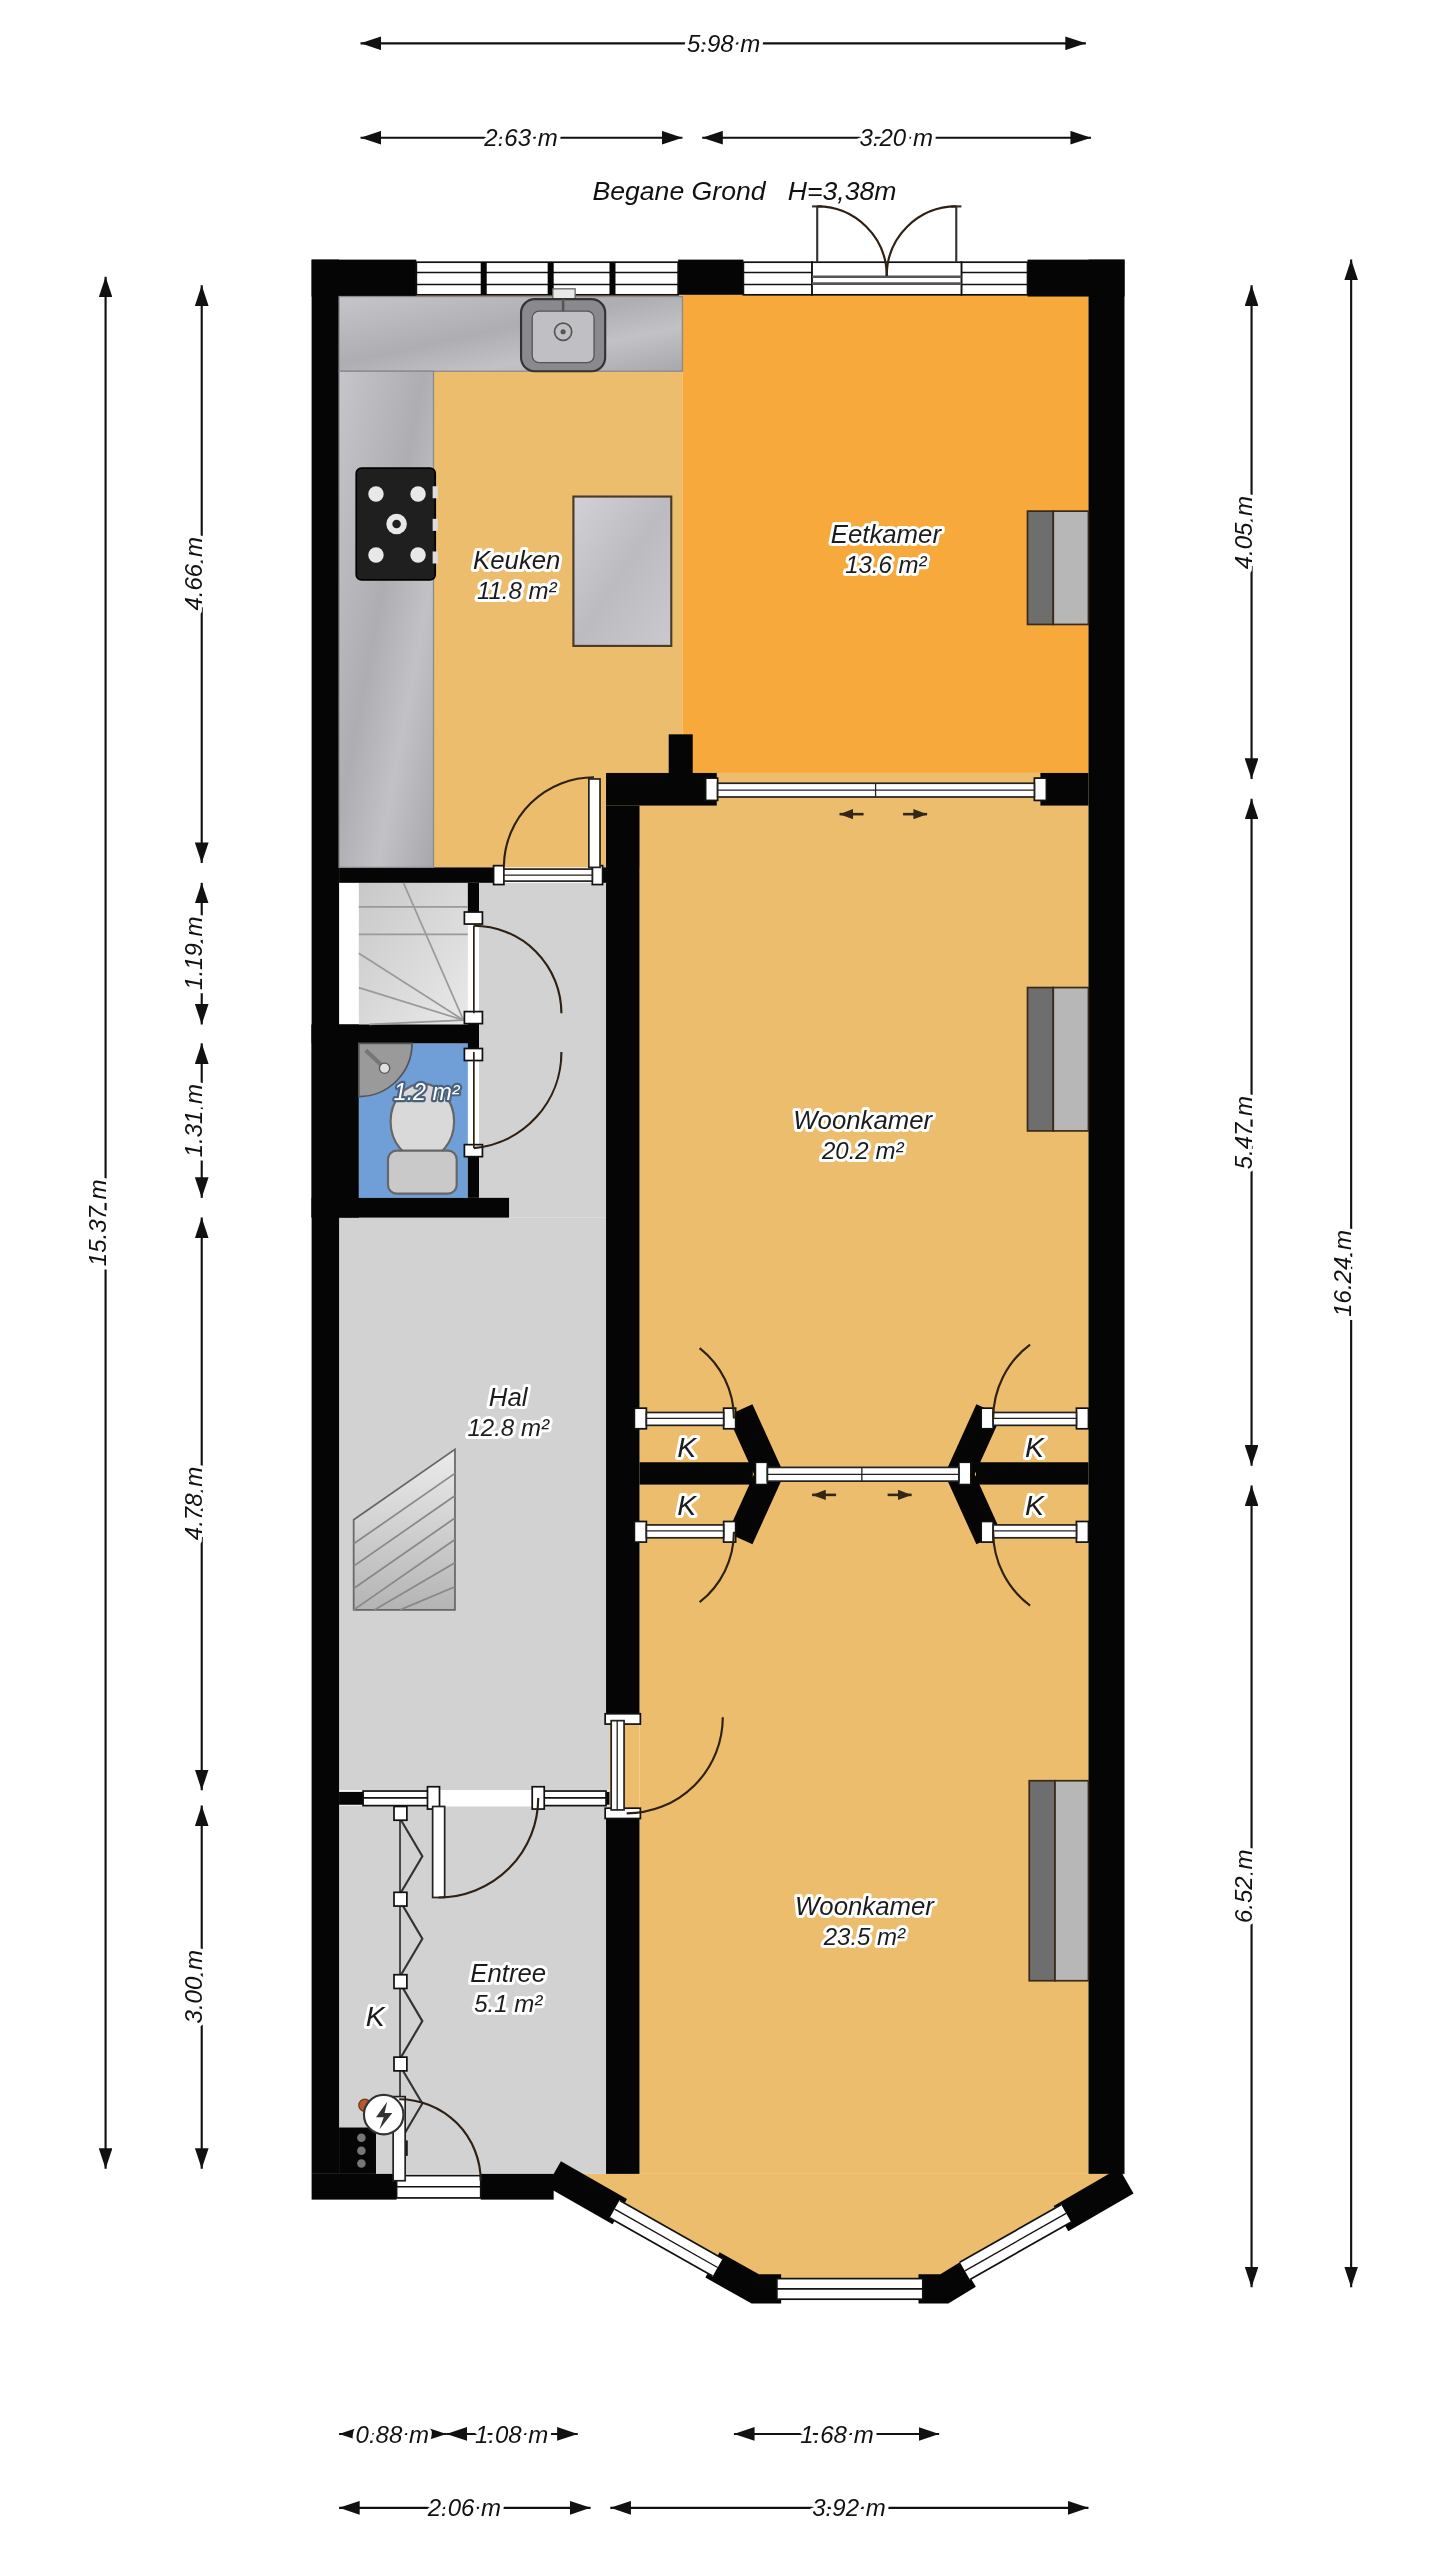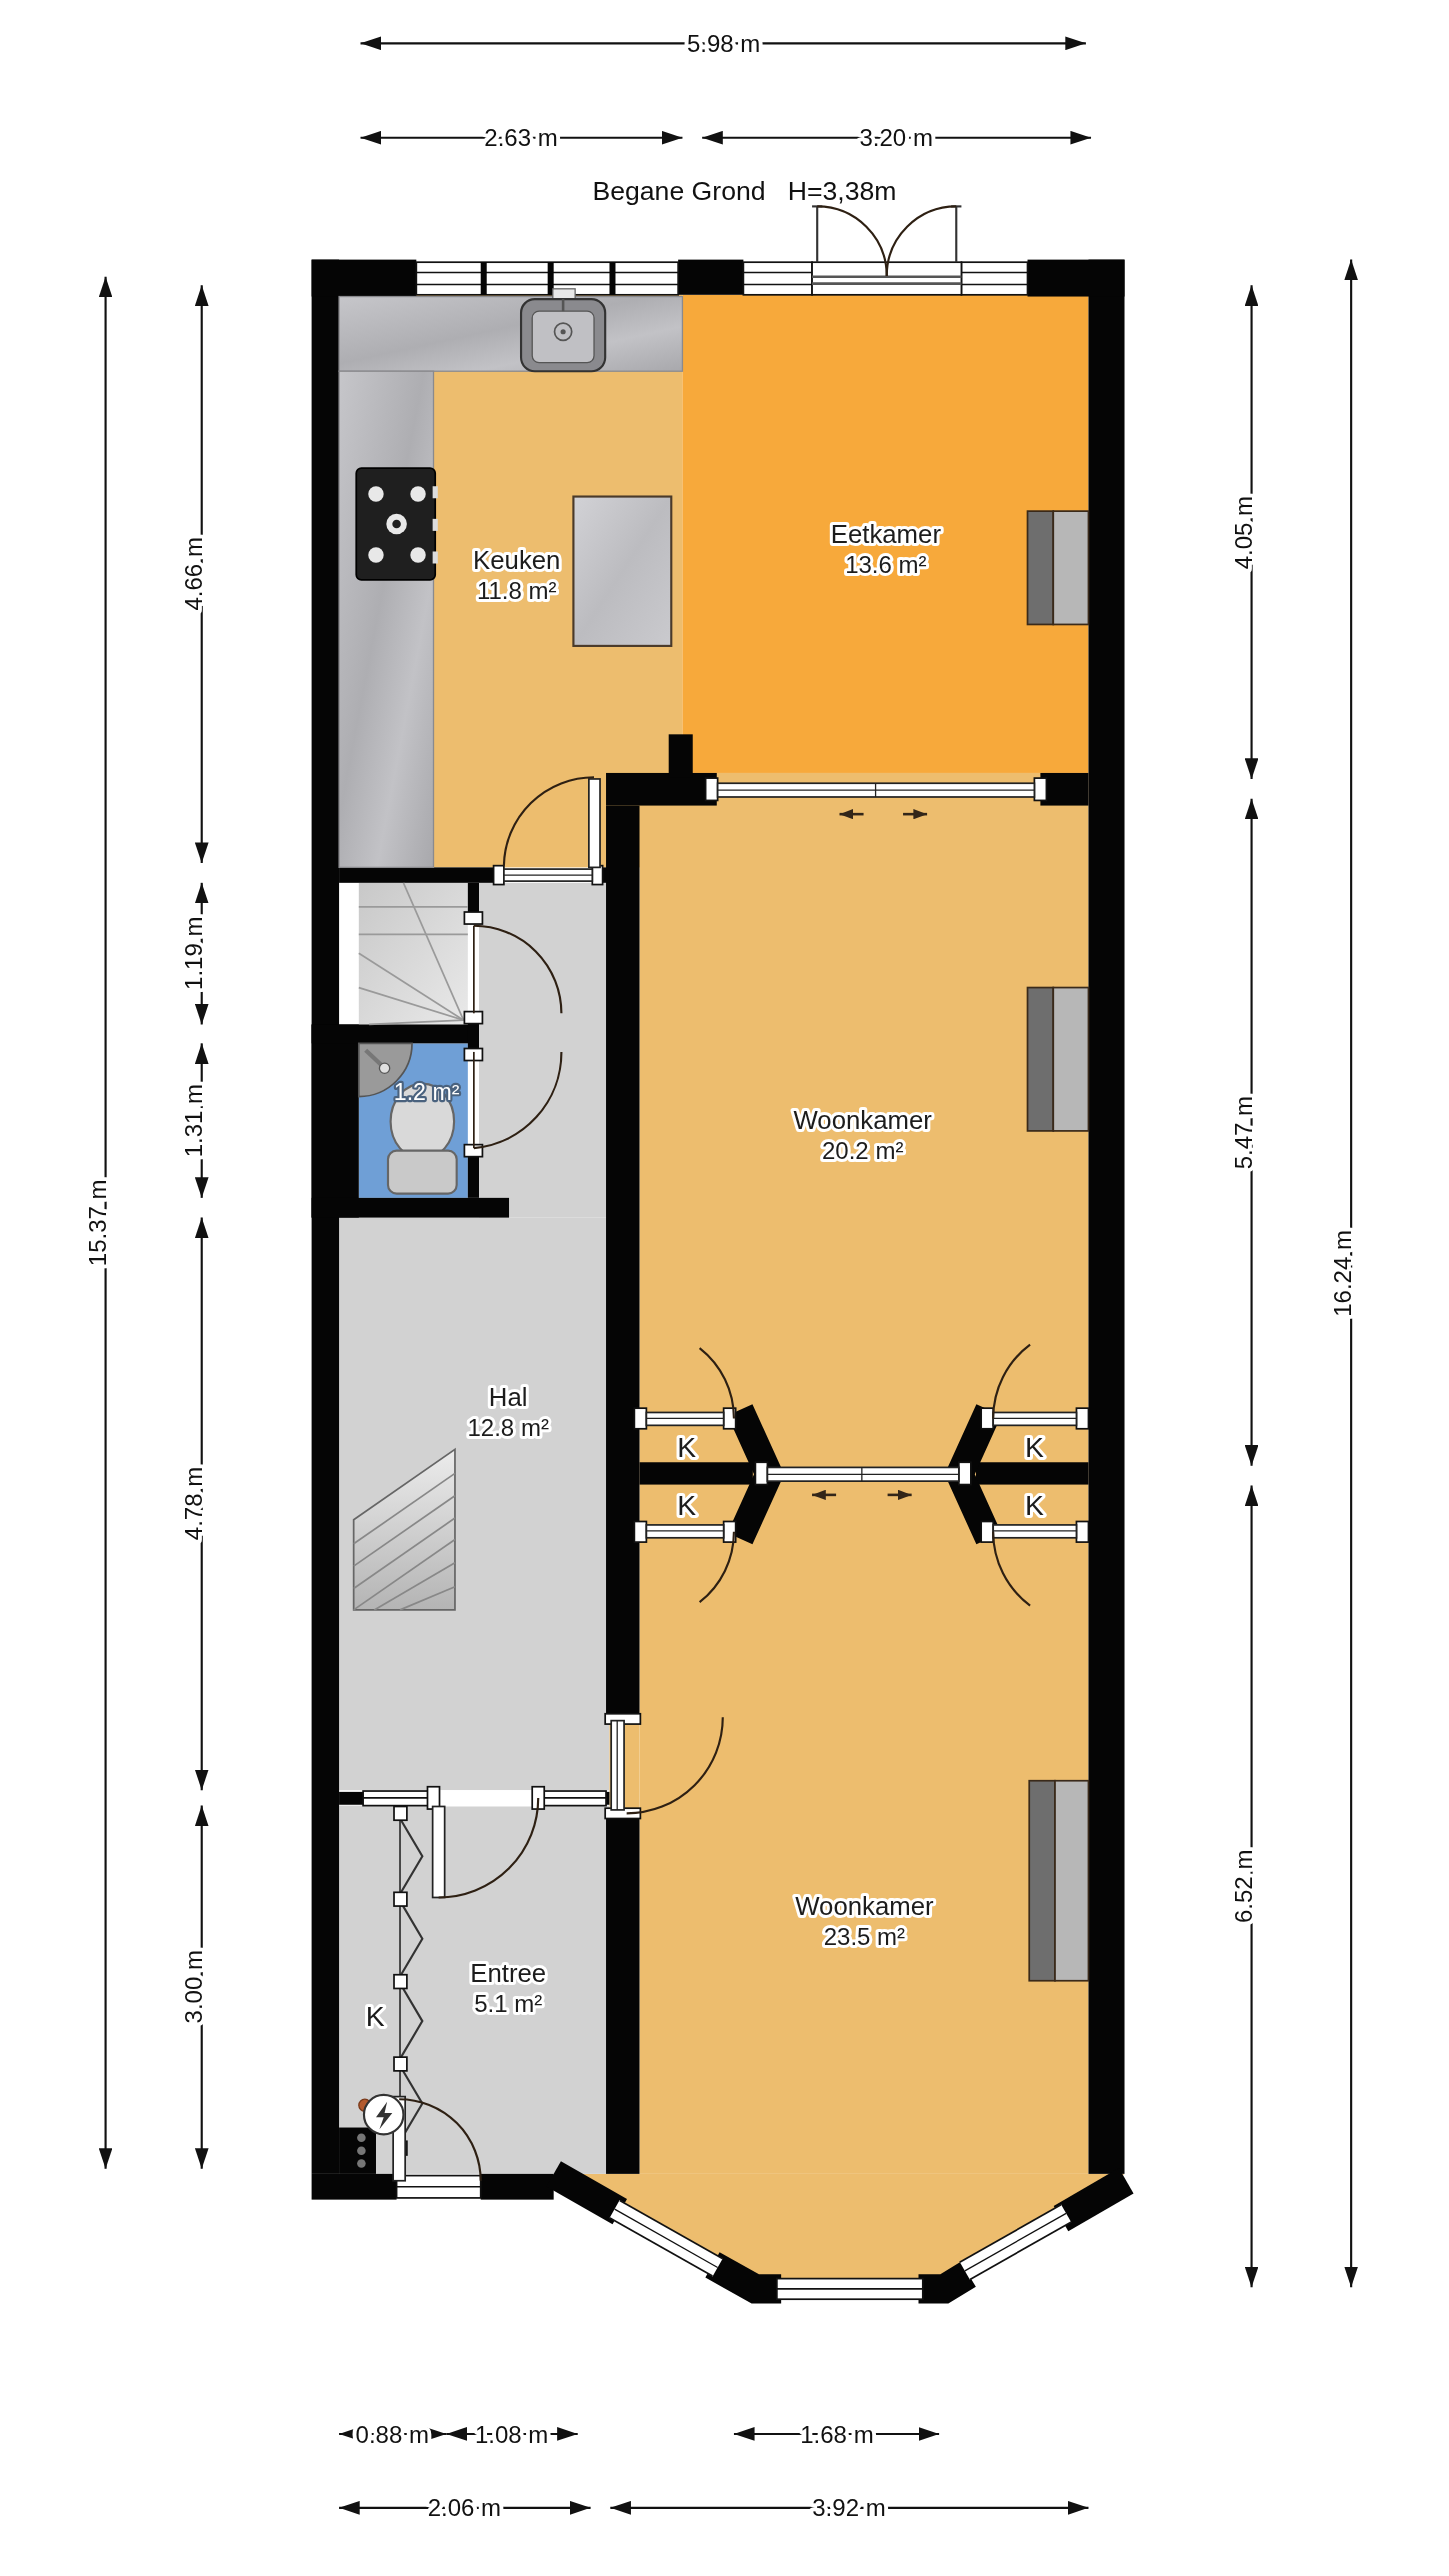--- a/index.html
+++ b/index.html
@@ -1,17 +1,17 @@
 <!DOCTYPE html>
 <html style="font-size:13.7px"><head>
 <meta charset="utf-8">
 <style>
   html,body{margin:0;padding:0;background:#fff;}
   .page{width:1449px;height:2576px;position:relative;background:#fff;overflow:hidden;
-        font-family:"Liberation Sans", sans-serif;}
+        font-family:"Liberation Sans", sans-serif;font-style:italic;}
   svg{display:block;}
   text{font-family:"Liberation Sans", sans-serif;}
   .dimtxt{font-size:28px;fill:#111;stroke:#fff;stroke-width:9px;paint-order:stroke;stroke-linejoin:round;}
   .titletxt{font-size:31px;fill:#111;}
   .roomname{font-size:30px;fill:#1c1c1c;stroke:#fff;stroke-width:7px;paint-order:stroke;stroke-linejoin:round;}
   .roomarea{font-size:28px;fill:#1c1c1c;stroke:#fff;stroke-width:7px;paint-order:stroke;stroke-linejoin:round;}
   .klabel{font-size:33px;fill:#1c1c1c;stroke:#fff;stroke-width:7px;paint-order:stroke;stroke-linejoin:round;}
   .toilettxt{font-size:27px;fill:#fff;stroke:#4a627e;stroke-width:5px;paint-order:stroke;stroke-linejoin:round;}
   .dimline{stroke:#111;stroke-width:2.5px;}
   .wall{fill:#050505;}

